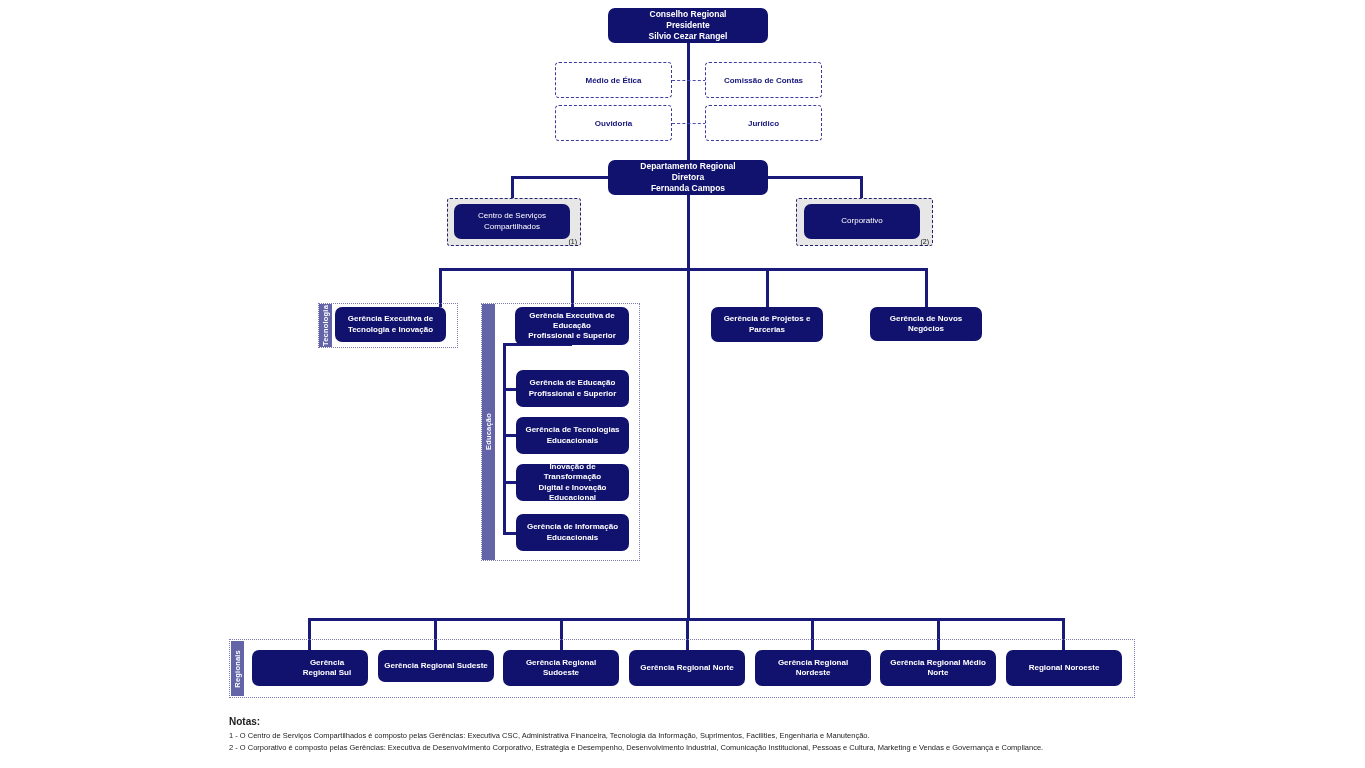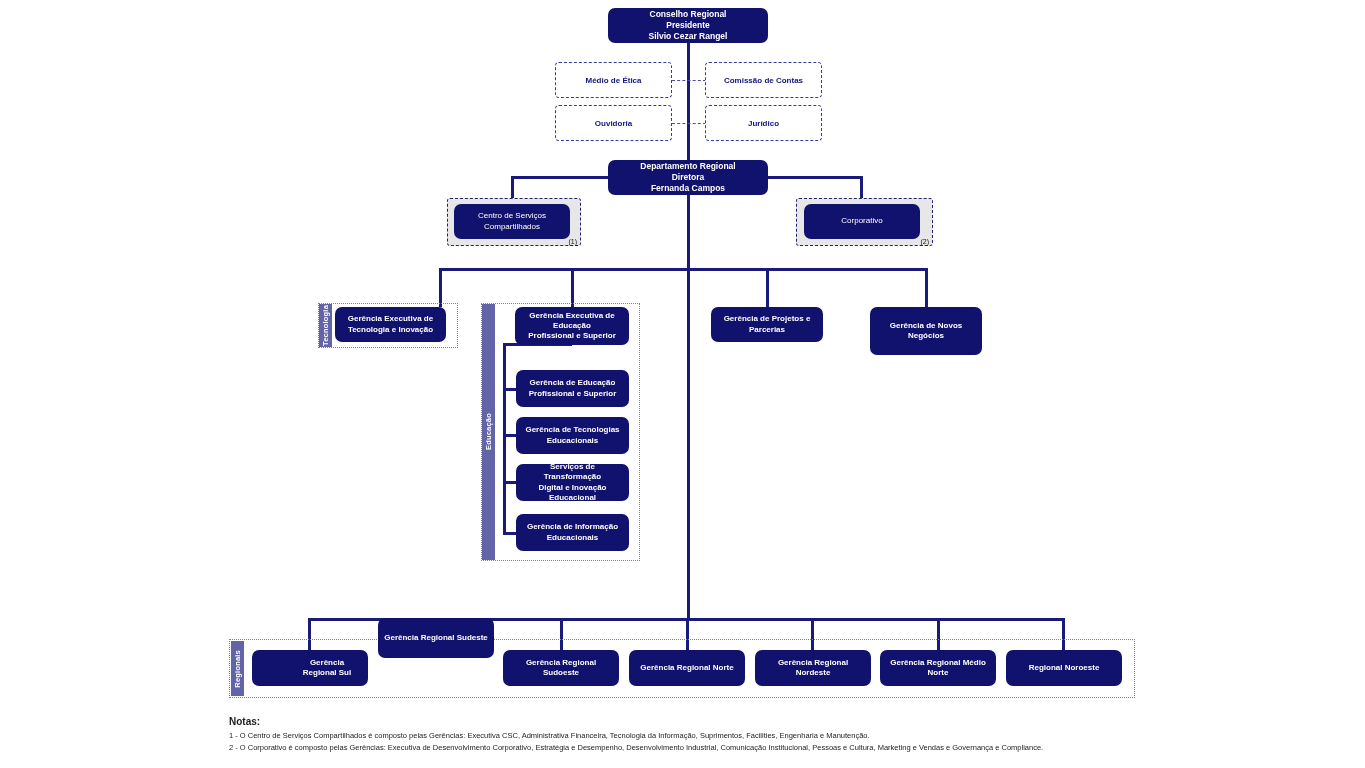--- a/index.html
+++ b/index.html
@@ -254,48 +254,48 @@
 
   <div class="node ger" style="left:516px; top:417px; width:113px; height:37px;">
     <div>
       <div>Gerência de Tecnologias</div>
       <div>Educacionais</div>
     </div>
   </div>
 
   <div class="node ger" style="left:516px; top:464px; width:113px; height:37px;">
     <div>
-      <div>Serviços de Transformação</div>
+      <div>Inovação de Transformação</div>
       <div>Digital e Inovação Educacional</div>
     </div>
   </div>
 
   <div class="node ger" style="left:516px; top:514px; width:113px; height:37px;">
     <div>
       <div>Gerência de Informação</div>
       <div>Educacionais</div>
     </div>
   </div>
 
   <div class="node plain" style="left:711px; top:307px; width:112px; height:35px;">
     <span>Gerência de Projetos e Parcerias</span>
   </div>
-  <div class="node plain" style="left:870px; top:307px; width:112px; height:48px;">
+  <div class="node plain" style="left:870px; top:307px; width:112px; height:34px;">
     <span>Gerência de Novos Negócios</span>
   </div>
 
   <div class="group-box" style="left:229px; top:639px; width:906px; height:59px;"></div>
   <div class="side-label" style="left:231px; top:641px; width:13px; height:55px;">
     <span>Regionais</span>
   </div>
 
   <div class="node plain" style="left:252px; top:650px; width:116px; height:36px;padding-left:40px;">
     <span>Gerência Regional Sul</span>
   </div>
-  <div class="node plain" style="left:378px; top:618px; width:116px; height:40px;text-align:right;">
+  <div class="node plain" style="left:378px; top:650px; width:116px; height:32px;text-align:right;">
     <span>Gerência Regional Sudeste</span>
   </div>
   <div class="node plain" style="left:503px; top:650px; width:116px; height:36px;">
     <span>Gerência Regional Sudoeste</span>
   </div>
   <div class="node plain" style="left:629px; top:650px; width:116px; height:36px;">
     <span>Gerência Regional Norte</span>
   </div>
   <div class="node plain" style="left:755px; top:650px; width:116px; height:36px;">
     <span>Gerência Regional Nordeste</span>

